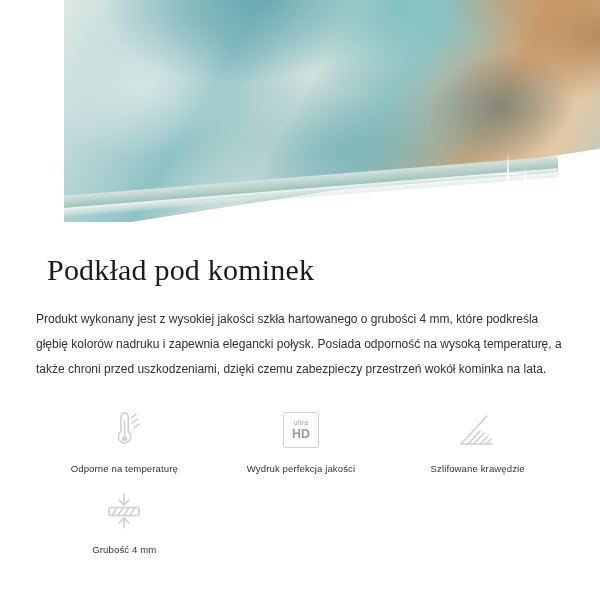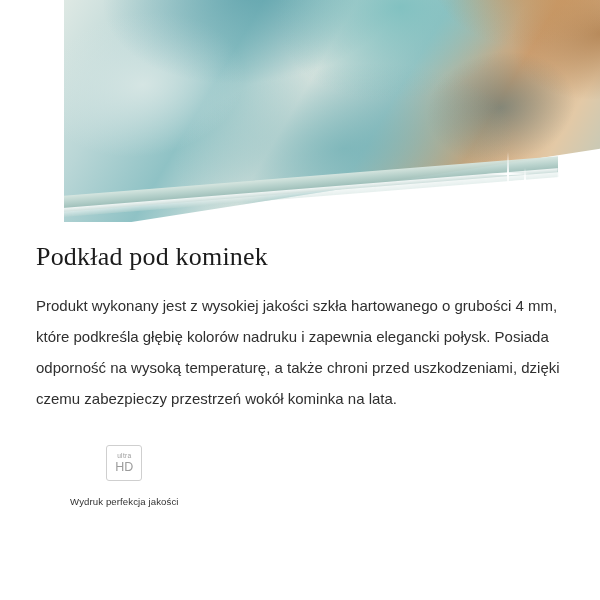--- a/index.html
+++ b/index.html
@@ -91,31 +91,31 @@
   .sparkle-b { left: 512px; top: 168px; width: 26px; height: 26px; }
   .sparkle-b::before { height: 26px; }
   .sparkle-b::after { width: 26px; }
 
   
   .content {
     padding: 18px 34px 0 36px;
   }
   .headline {
     font-family: "Liberation Serif", serif;
-    font-size: 26px;
+    font-size: 30px;
     line-height: 1.28;
     color: #1b1b1b;
     font-weight: 400;
-    margin: 0;
+    margin: 11px;
     letter-spacing: .2px;
   }
   .headline .l2 { display: block; }
   .body-copy {
     margin: 18px 0 0 0;
-    font-size: 15px;
+    font-size: 12px;
     line-height: 2.05;
     color: #2f2f2f;
     max-width: 536px;
   }
 
   
   .features {
     margin-top: 26px;
     display: grid;
     grid-template-columns: repeat(3, 1fr);
@@ -147,21 +147,21 @@
     border: 1.6px solid #cfcfcf;
     border-radius: 3px;
     display: flex;
     flex-direction: column;
     align-items: center;
     justify-content: center;
     color: #9b9b9b;
     line-height: 1;
   }
   .ultrahd .u1 { font-size: 6.6px; letter-spacing: .3px; }
-  .ultrahd .u2 { font-size: 12.5px; font-weight: 400; margin-top: 1px; }
+  .ultrahd .u2 { font-size: 12.5px; font-weight: 700; margin-top: 1px; }
 </style>
 </head>
 <body>
 
 <div class="page">
 
   <div class="hero">
     <div class="hero-plate"></div>
     <div class="hero-edge"></div>
     <div class="hero-edge2"></div>
@@ -171,30 +171,69 @@
 
   <div class="content">
     <h1 class="headline">
       <span>Podkład pod kominek</span>
     </h1>
 
     <p class="body-copy">Produkt wykonany jest z wysokiej jakości szkła hartowanego o grubości 4 mm, które podkreśla głębię kolorów nadruku i zapewnia elegancki połysk. Posiada odporność na wysoką temperaturę, a także chroni przed uszkodzeniami, dzięki czemu zabezpieczy przestrzeń wokół kominka na lata.</p>
 
     <div class="features">
 
+      <div class="feature">
+        <div class="feature-icon">
+          <svg width="34" height="40" viewBox="0 0 34 40" fill="none" stroke="#cfcfcf" stroke-width="1.6" stroke-linecap="round">
+            <path d="M14 6.5a3.6 3.6 0 0 1 7.2 0v15.2a6.2 6.2 0 1 1-7.2 0z"></path>
+            <line x1="17.6" y1="11" x2="17.6" y2="25"></line>
+            <circle cx="17.6" cy="28.5" r="2.6" fill="#cfcfcf" stroke="none"></circle>
+            <line x1="24" y1="8" x2="29" y2="4"></line>
+            <line x1="25.5" y1="13" x2="30.5" y2="9"></line>
+            <line x1="27" y1="18" x2="32" y2="14"></line>
+          </svg>
+        </div>
+        <div class="feature-label">Odporne na temperaturę</div>
+      </div>
 
       <div class="feature">
         <div class="feature-icon">
           <div class="ultrahd">
             <span class="u1">ultra</span>
             <span class="u2">HD</span>
           </div>
         </div>
         <div class="feature-label">Wydruk perfekcja jakości</div>
       </div>
 
 
 
-
+      <div class="feature">
+        <div class="feature-icon">
+          <svg width="40" height="34" viewBox="0 0 40 34" fill="none" stroke="#cfcfcf" stroke-width="1.6" stroke-linecap="round">
+            <path d="M3 31 L29 3"></path>
+            <path d="M3 31 L34 31"></path>
+            <path d="M10 31 L22 18"></path>
+            <path d="M16 31 L26 20"></path>
+            <path d="M22 31 L30 23"></path>
+            <path d="M28 31 L33 26"></path>
+          </svg>
+        </div>
+        <div class="feature-label">Szlifowane krawędzie</div>
+      </div>
+
+      <div class="feature">
+        <div class="feature-icon">
+          <svg width="42" height="40" viewBox="0 0 42 40" fill="none" stroke="#cfcfcf" stroke-width="1.6" stroke-linecap="round">
+            <path d="M21 3 V13"></path>
+            <path d="M16 9 L21 14 L26 9"></path>
+            <rect x="6" y="16.5" width="30" height="8" rx="1"></rect>
+            <path d="M9 24.5 L14 16.5 M15 24.5 L20 16.5 M21 24.5 L26 16.5 M27 24.5 L32 16.5"></path>
+            <path d="M21 37 V28"></path>
+            <path d="M16 32 L21 27 L26 32"></path>
+          </svg>
+        </div>
+        <div class="feature-label">Grubość 4 mm</div>
+      </div>
 
     </div>
   </div>
 </div>
 
 </body></html>

